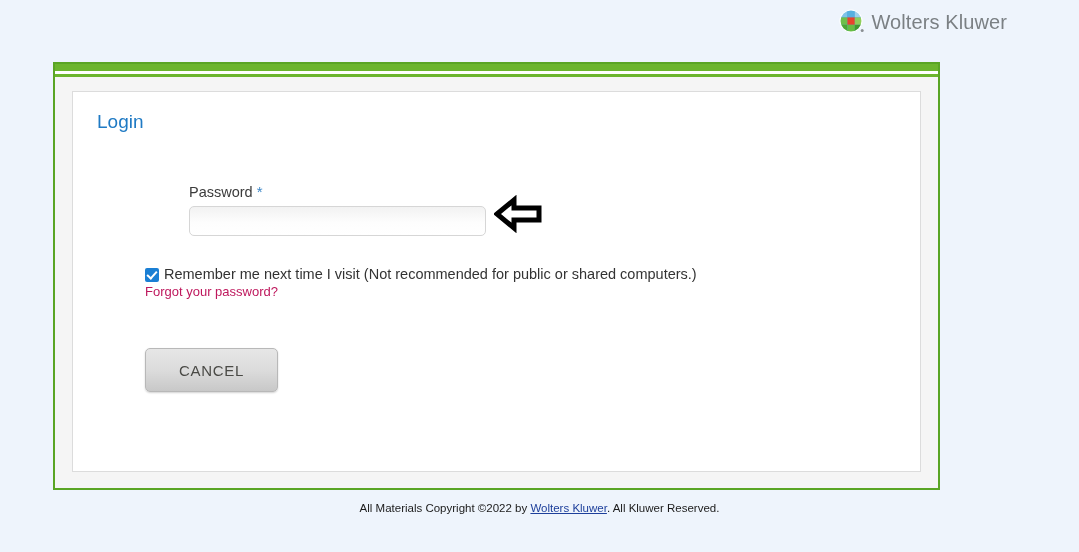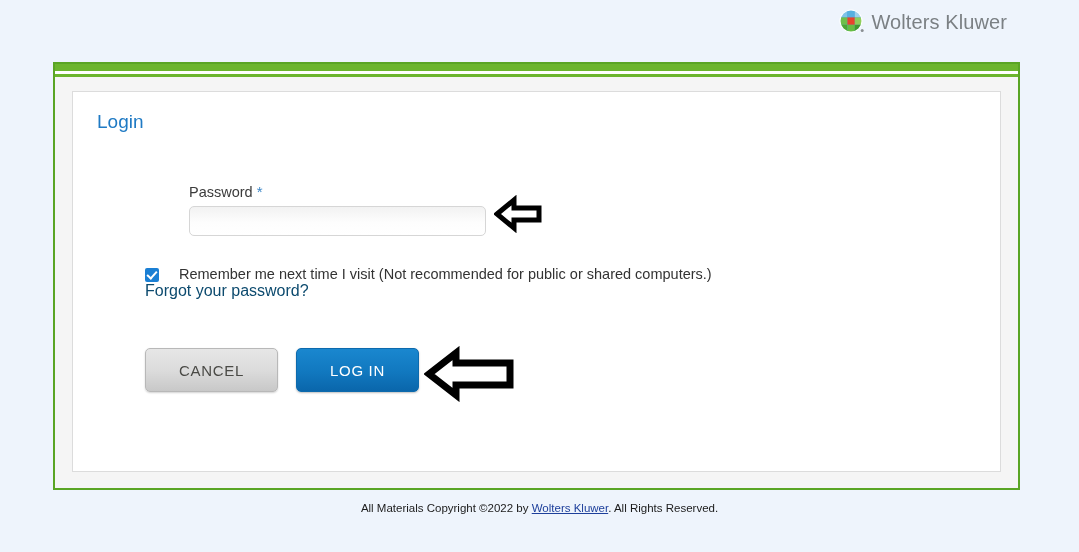--- a/index.html
+++ b/index.html
@@ -43,21 +43,21 @@
     letter-spacing: .1px;
     white-space: nowrap;
     font-weight: 400;
   }
 
   
   .panel {
     position: absolute;
     left: 53px;
     top: 62px;
-    width: 967px;
+    width: 887px;
     height: 428px;
     border: 2px solid #5aa524;
     background: #f5f5f5;
     box-sizing: border-box;
   }
   .panel-topbar {
     height: 7px;
     background: #6cb52d;
     margin: 0;
   }
@@ -124,21 +124,21 @@
   }
   .field-row {
     position: relative;
   }
   .field-email { margin-bottom: 25px; }
   .field-pass  { margin-bottom: 30px; margin-left: 44px; }
 
   .remember-row {
     display: flex;
     align-items: flex-start;
-    gap: 20px;
+    gap: 5px;
     margin-top: 4px;
   }
   .checkbox {
     width: 14px;
     height: 14px;
     border-radius: 2px;
     background: #1a7fd4;
     position: relative;
     flex: 0 0 auto;
     margin-top: 2px;
@@ -155,22 +155,22 @@
     transform: rotate(42deg);
   }
   .remember-text {
     font-size: 14.5px;
     color: #333333;
     line-height: 16px;
   }
   .forgot-link {
     display: inline-block;
     margin-top: 0;
-    font-size: 16px;
-    color: #0c4a6e;
+    font-size: 13px;
+    color: #be185d;
     text-decoration: none;
     cursor: pointer;
   }
 
   
   .buttons {
     margin-top: 48px;
     display: flex;
     align-items: center;
     gap: 18px;
@@ -281,29 +281,21 @@
       
       <div class="remember-row">
         <span class="checkbox"></span>
         <span class="remember-text">Remember me next time I visit (Not recommended for public or shared computers.)</span>
       </div>
       <a class="forgot-link" href="#">Forgot your password?</a>
 
       
       <div class="buttons">
         <button class="btn btn-cancel">CANCEL</button>
-        <div style="position:relative;">
-          <button class="btn btn-login">LOG IN</button>
-          <div class="arrow" style="left:128px; top:-2px;">
-            <svg width="92" height="56" viewBox="0 0 92 56">
-              <path d="M5 28 L32 7 L32 17 L86 17 L86 39 L32 39 L32 49 Z" fill="#ffffff" stroke="#000000" stroke-width="7" stroke-linejoin="miter"></path>
-            </svg>
-          </div>
-        </div>
       </div>
 
     </div>
   </div>
 </div>
 
 <div class="footer">
-  <span>All Materials Copyright ©2022 by </span><a href="#">Wolters Kluwer</a><span>. All Rights Reserved.</span>
+  <span>All Materials Copyright ©2022 by </span><a href="#">Wolters Kluwer</a><span>. All Kluwer Reserved.</span>
 </div>
 
 </body></html>

